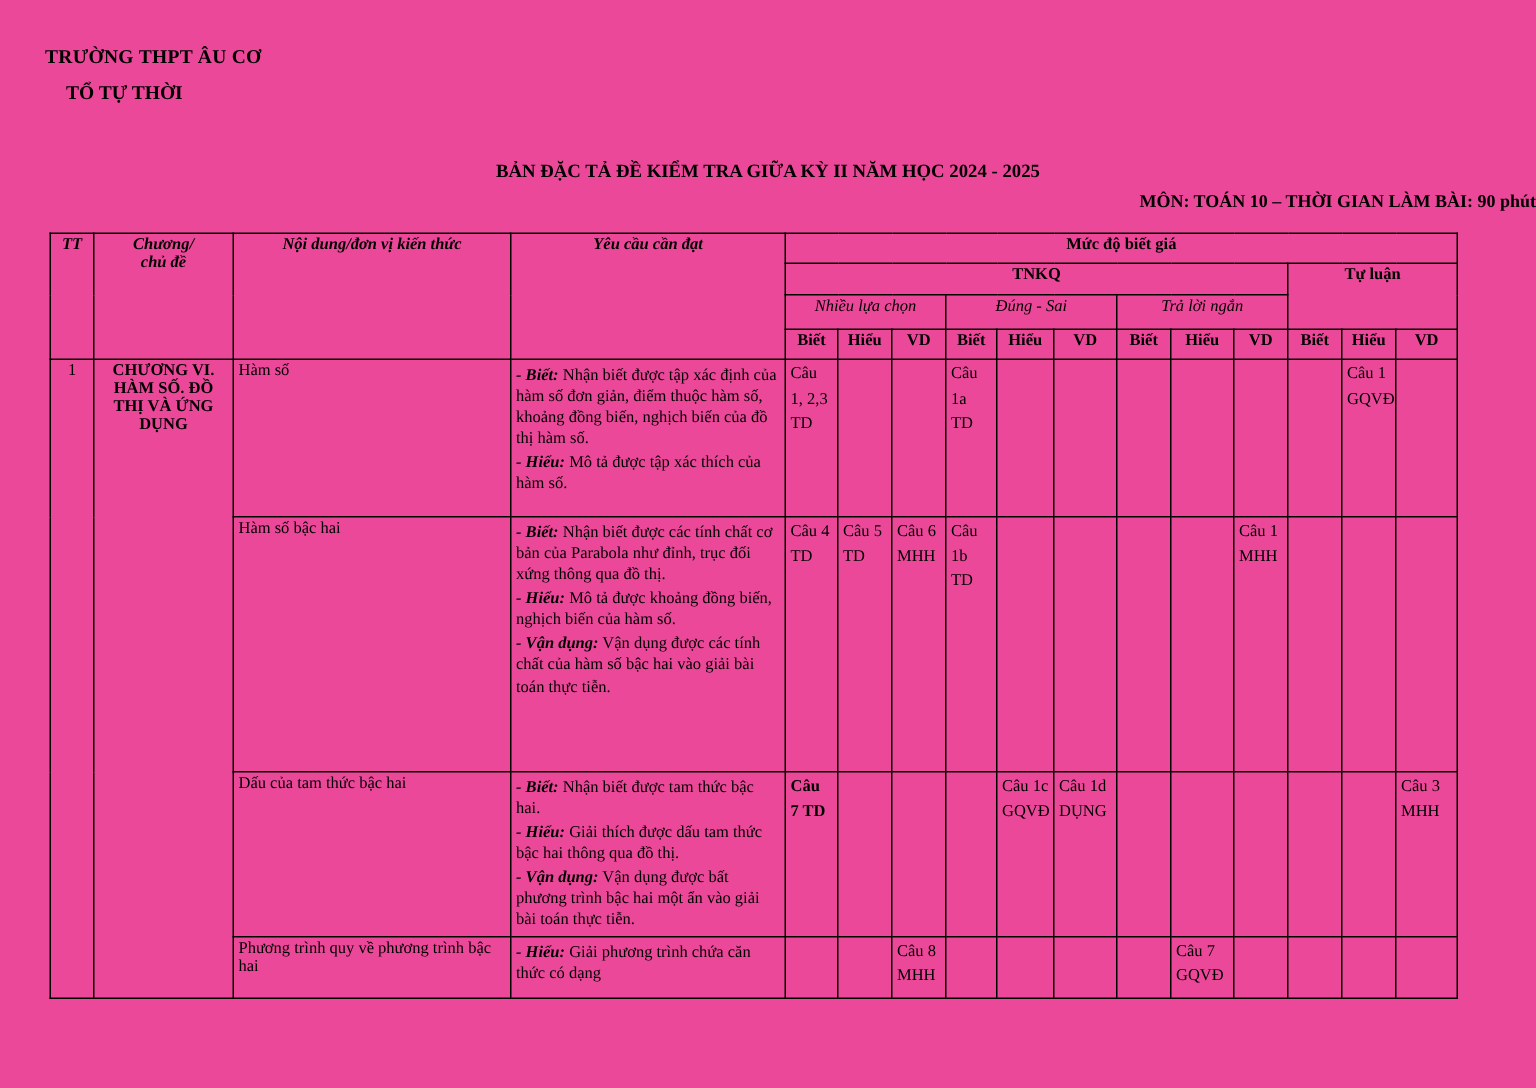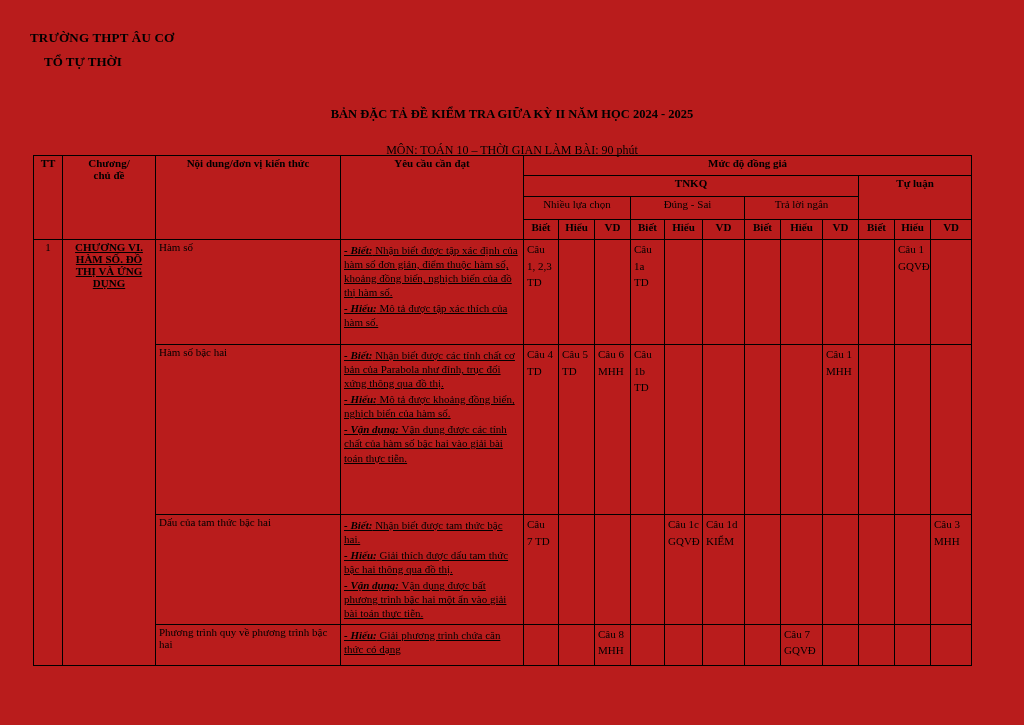--- a/index.html
+++ b/index.html
@@ -1,43 +1,43 @@
 <!DOCTYPE html>
 <html><head>
 <meta charset="utf-8">
 <style>
   html,body { margin:0; padding:0; background:#888; }
   .page {
-    width:1024px; height:725px; background:#b91c1c; position:relative;
+    width:1024px; height:725px; background:#ec4899; position:relative;
     font-family:"Liberation Serif", serif; color:#000; overflow:hidden;
   }
   .school-block { position:absolute; top:30px; left:30px; font-weight:bold; font-size:13px; }
   .school-line { letter-spacing:.2px; }
   .dept-line { margin-top:8px; margin-left:14px; }
   .title-block { position:absolute; top:107px; left:0; width:100%; text-align:center; }
   .doc-title { font-weight:bold; font-size:12.5px; }
-  .doc-subtitle { font-weight:normal; font-size:12px; margin-top:21px; }
+  .doc-subtitle { font-weight:bold; font-size:12px; margin-top:5px;text-align:right; }
   table.spec {
     position:absolute; top:155px; left:33px; width:938px;
     border-collapse:collapse; table-layout:fixed; font-size:11px;
   }
   table.spec td { border:1px solid #000; padding:1px 3px; vertical-align:top; overflow:hidden; }
   .hdr td { text-align:center; vertical-align:middle; padding:0 2px; }
   .b { font-weight:bold; }
-  .it { }
+  .it { font-style:italic; }
   .pre { white-space:pre-line; }
-  .tt-cell { text-align:center; font-weight:bold; }
+  .tt-cell { text-align:center; font-weight:bold;font-style:italic; }
   .tt-num { text-align:center; }
-  .chapter-cell { font-weight:bold; text-align:center; padding-top:3px;text-decoration:underline; }
+  .chapter-cell { font-weight:bold; text-align:center; padding-top:3px; }
   .topic-cell { padding-top:3px; }
   .req-cell { padding:2px 4px; line-height:1.28; }
-  .req-cell p { margin:2px 0;text-decoration:underline; }
+  .req-cell p { margin:2px 0; }
   .bi { font-weight:bold; font-style:italic; }
   .qcell { white-space:pre-line; line-height:1.5; padding-top:3px; }
-  .vmid { vertical-align:middle; }
+  .vmid { vertical-align:middle;font-weight:bold; }
   tr.hA { height:20px; } tr.hB { height:21px; } tr.hC { height:23px; } tr.hD { height:20px; }
   tr.r1 { height:105px; } tr.r2 { height:170px; } tr.r3 { height:108px; } tr.r4 { height:41px; }
 </style>
 </head>
 <body>
 
 <div class="page">
 
   <div class="school-block">
     <div class="school-line">TRƯỜNG THPT ÂU CƠ</div>
@@ -69,21 +69,21 @@
         <col style="width:41px">
     </colgroup>
 
     <tbody>
         <tr class="hdr hA">
       <td rowspan="4" class="tt-cell">TT</td>
       <td rowspan="4" class="tt-cell pre">Chương/
 chủ đề</td>
       <td rowspan="4" class="tt-cell">Nội dung/đơn vị kiến thức</td>
       <td rowspan="4" class="tt-cell">Yêu cầu cần đạt</td>
-      <td colspan="12" class="b">Mức độ đồng giá</td>
+      <td colspan="12" class="b">Mức độ biết giá</td>
     </tr>
     <tr class="hdr hB">
       <td colspan="9" class="b">TNKQ</td>
       <td colspan="3" rowspan="2" class="b">Tự luận</td>
     </tr>
     <tr class="hdr hC">
       <td colspan="3" class="it">Nhiều lựa chọn</td>
       <td colspan="3" class="it">Đúng - Sai</td>
       <td colspan="3" class="it">Trả lời ngắn</td>
     </tr>
@@ -161,21 +161,21 @@
         <p><span class="bi">- Vận dụng:</span><span> Vận dụng được bất phương trình bậc hai một ẩn vào giải bài toán thực tiễn.</span></p>
       </td>
       <td class="qcell vmid">Câu
 7 TD</td>
       <td class="qcell"></td>
       <td class="qcell"></td>
       <td class="qcell"></td>
       <td class="qcell">Câu 1c
 GQVĐ</td>
       <td class="qcell">Câu 1d
-KIỂM</td>
+DỤNG</td>
       <td class="qcell"></td>
       <td class="qcell"></td>
       <td class="qcell"></td>
       <td class="qcell"></td>
       <td class="qcell"></td>
       <td class="qcell">Câu 3
 MHH</td>
     </tr>
 
     <tr class="r4">

